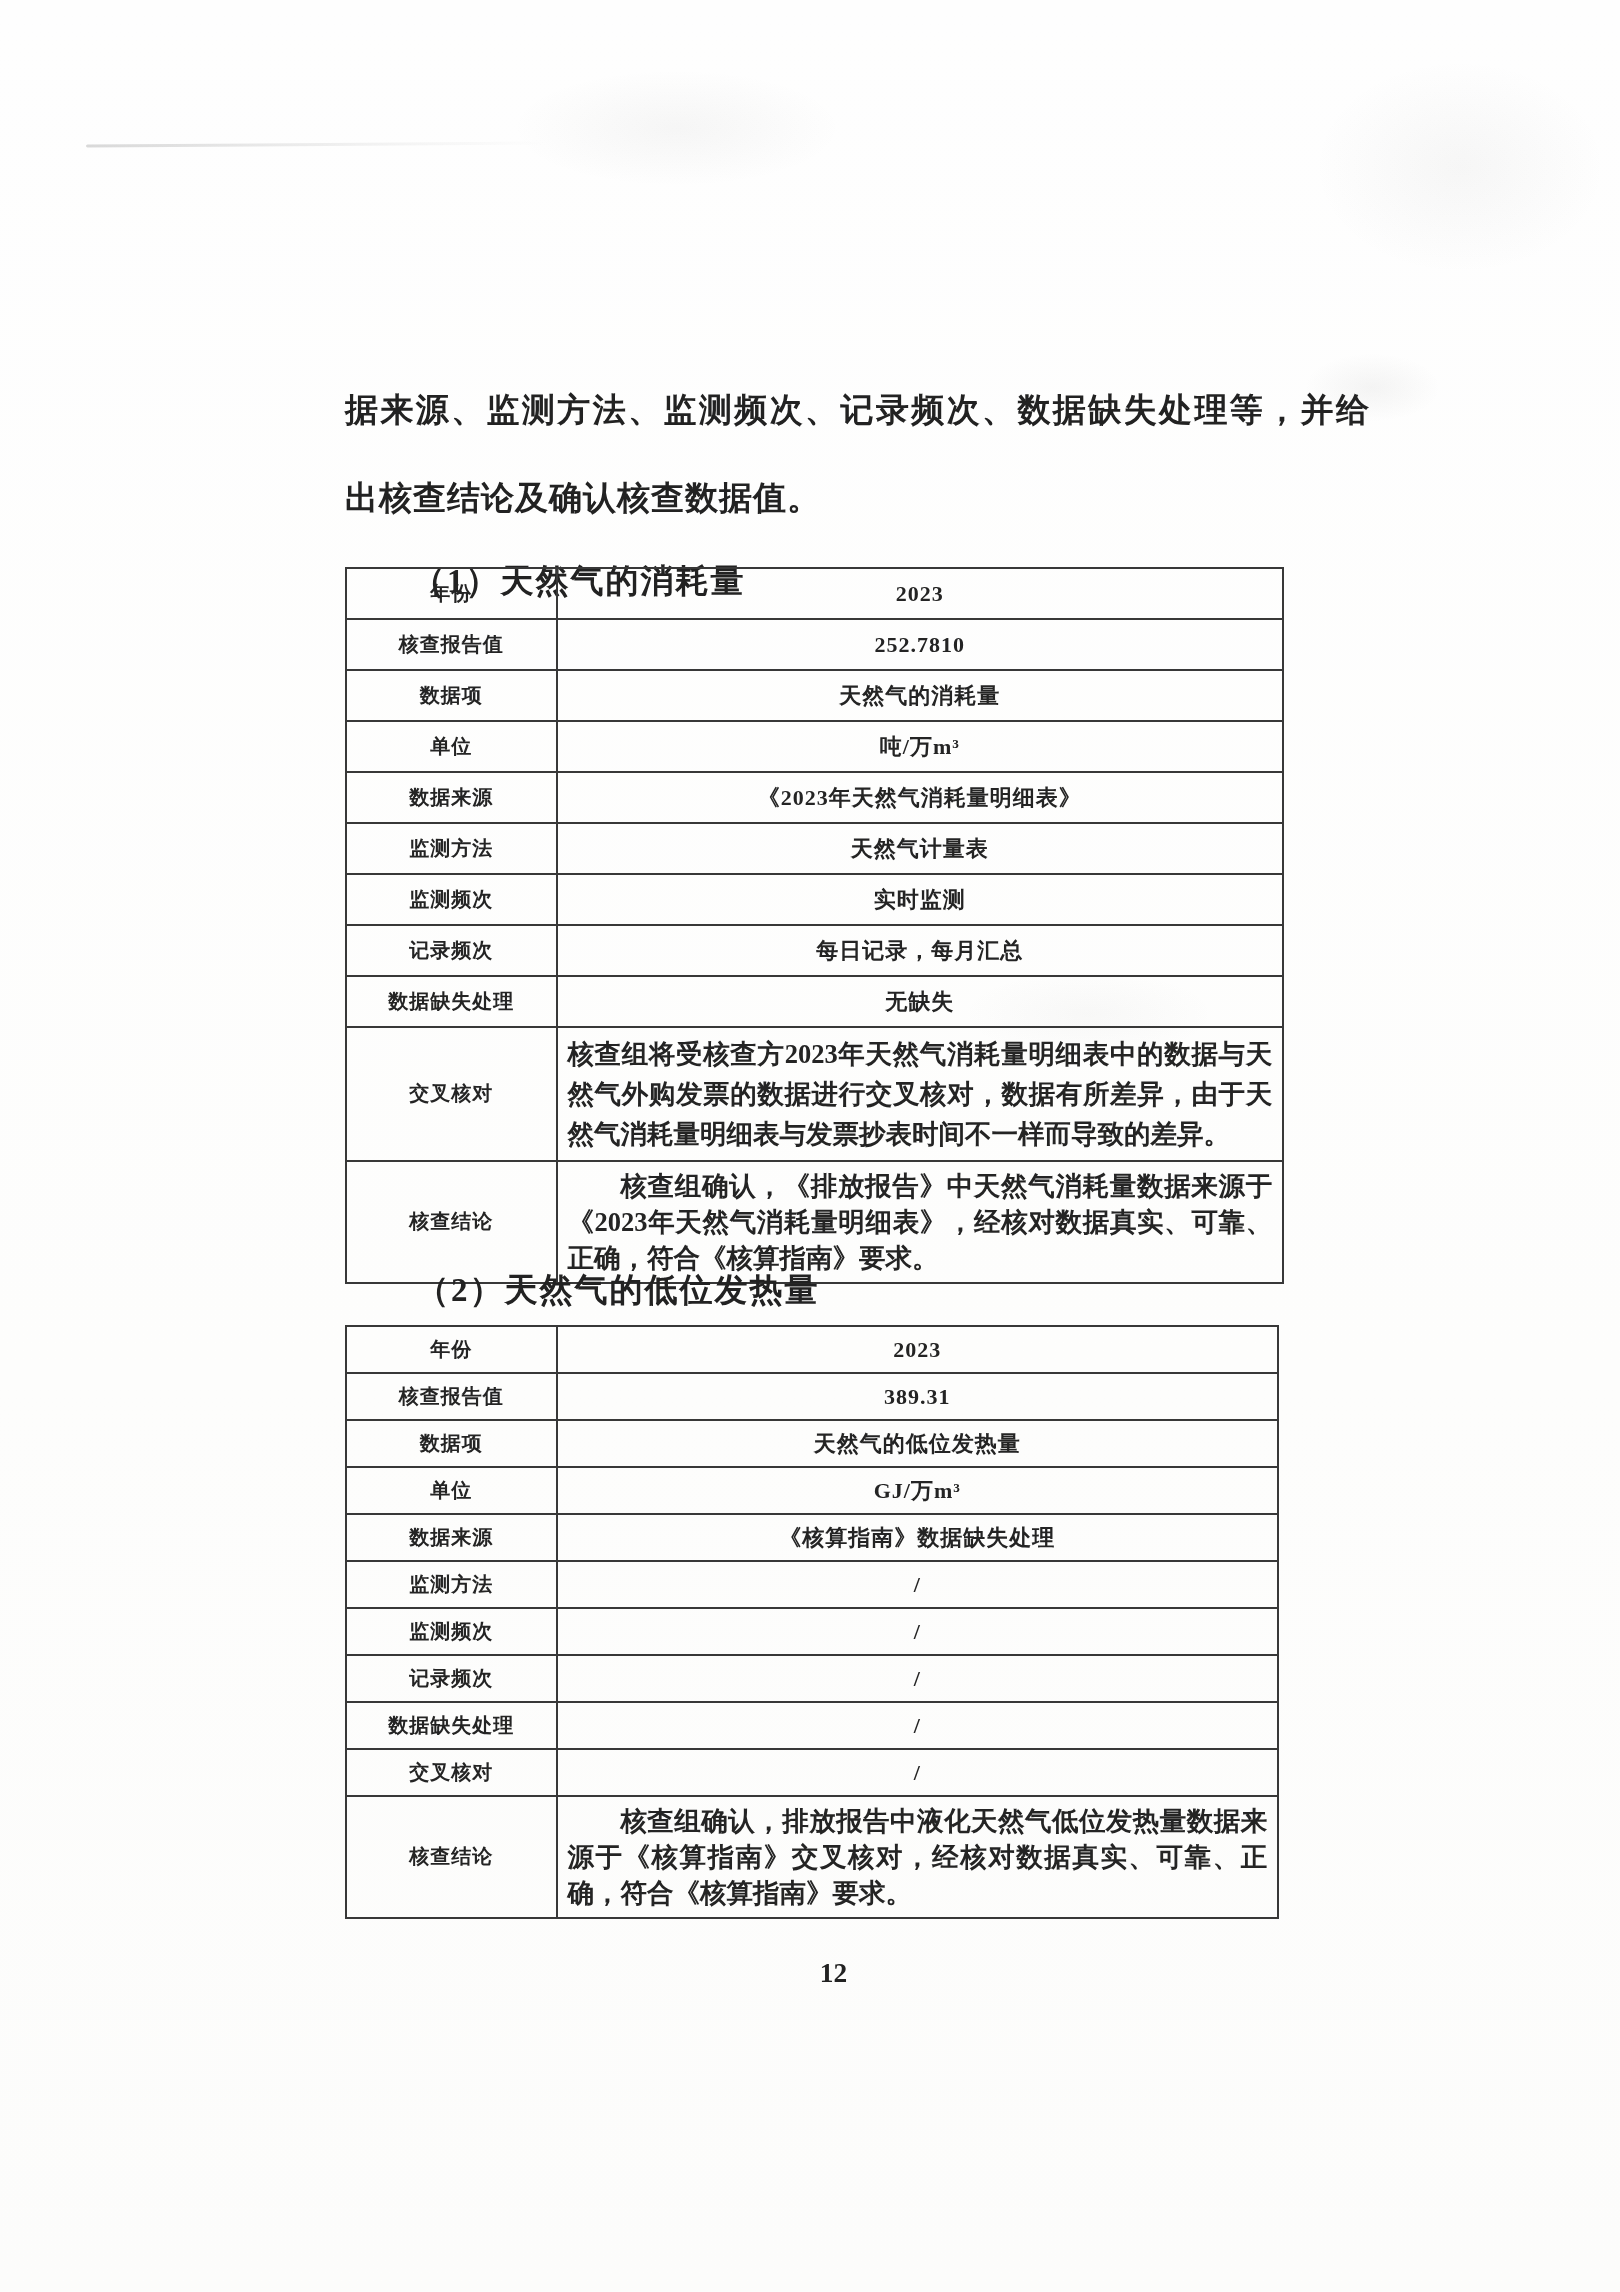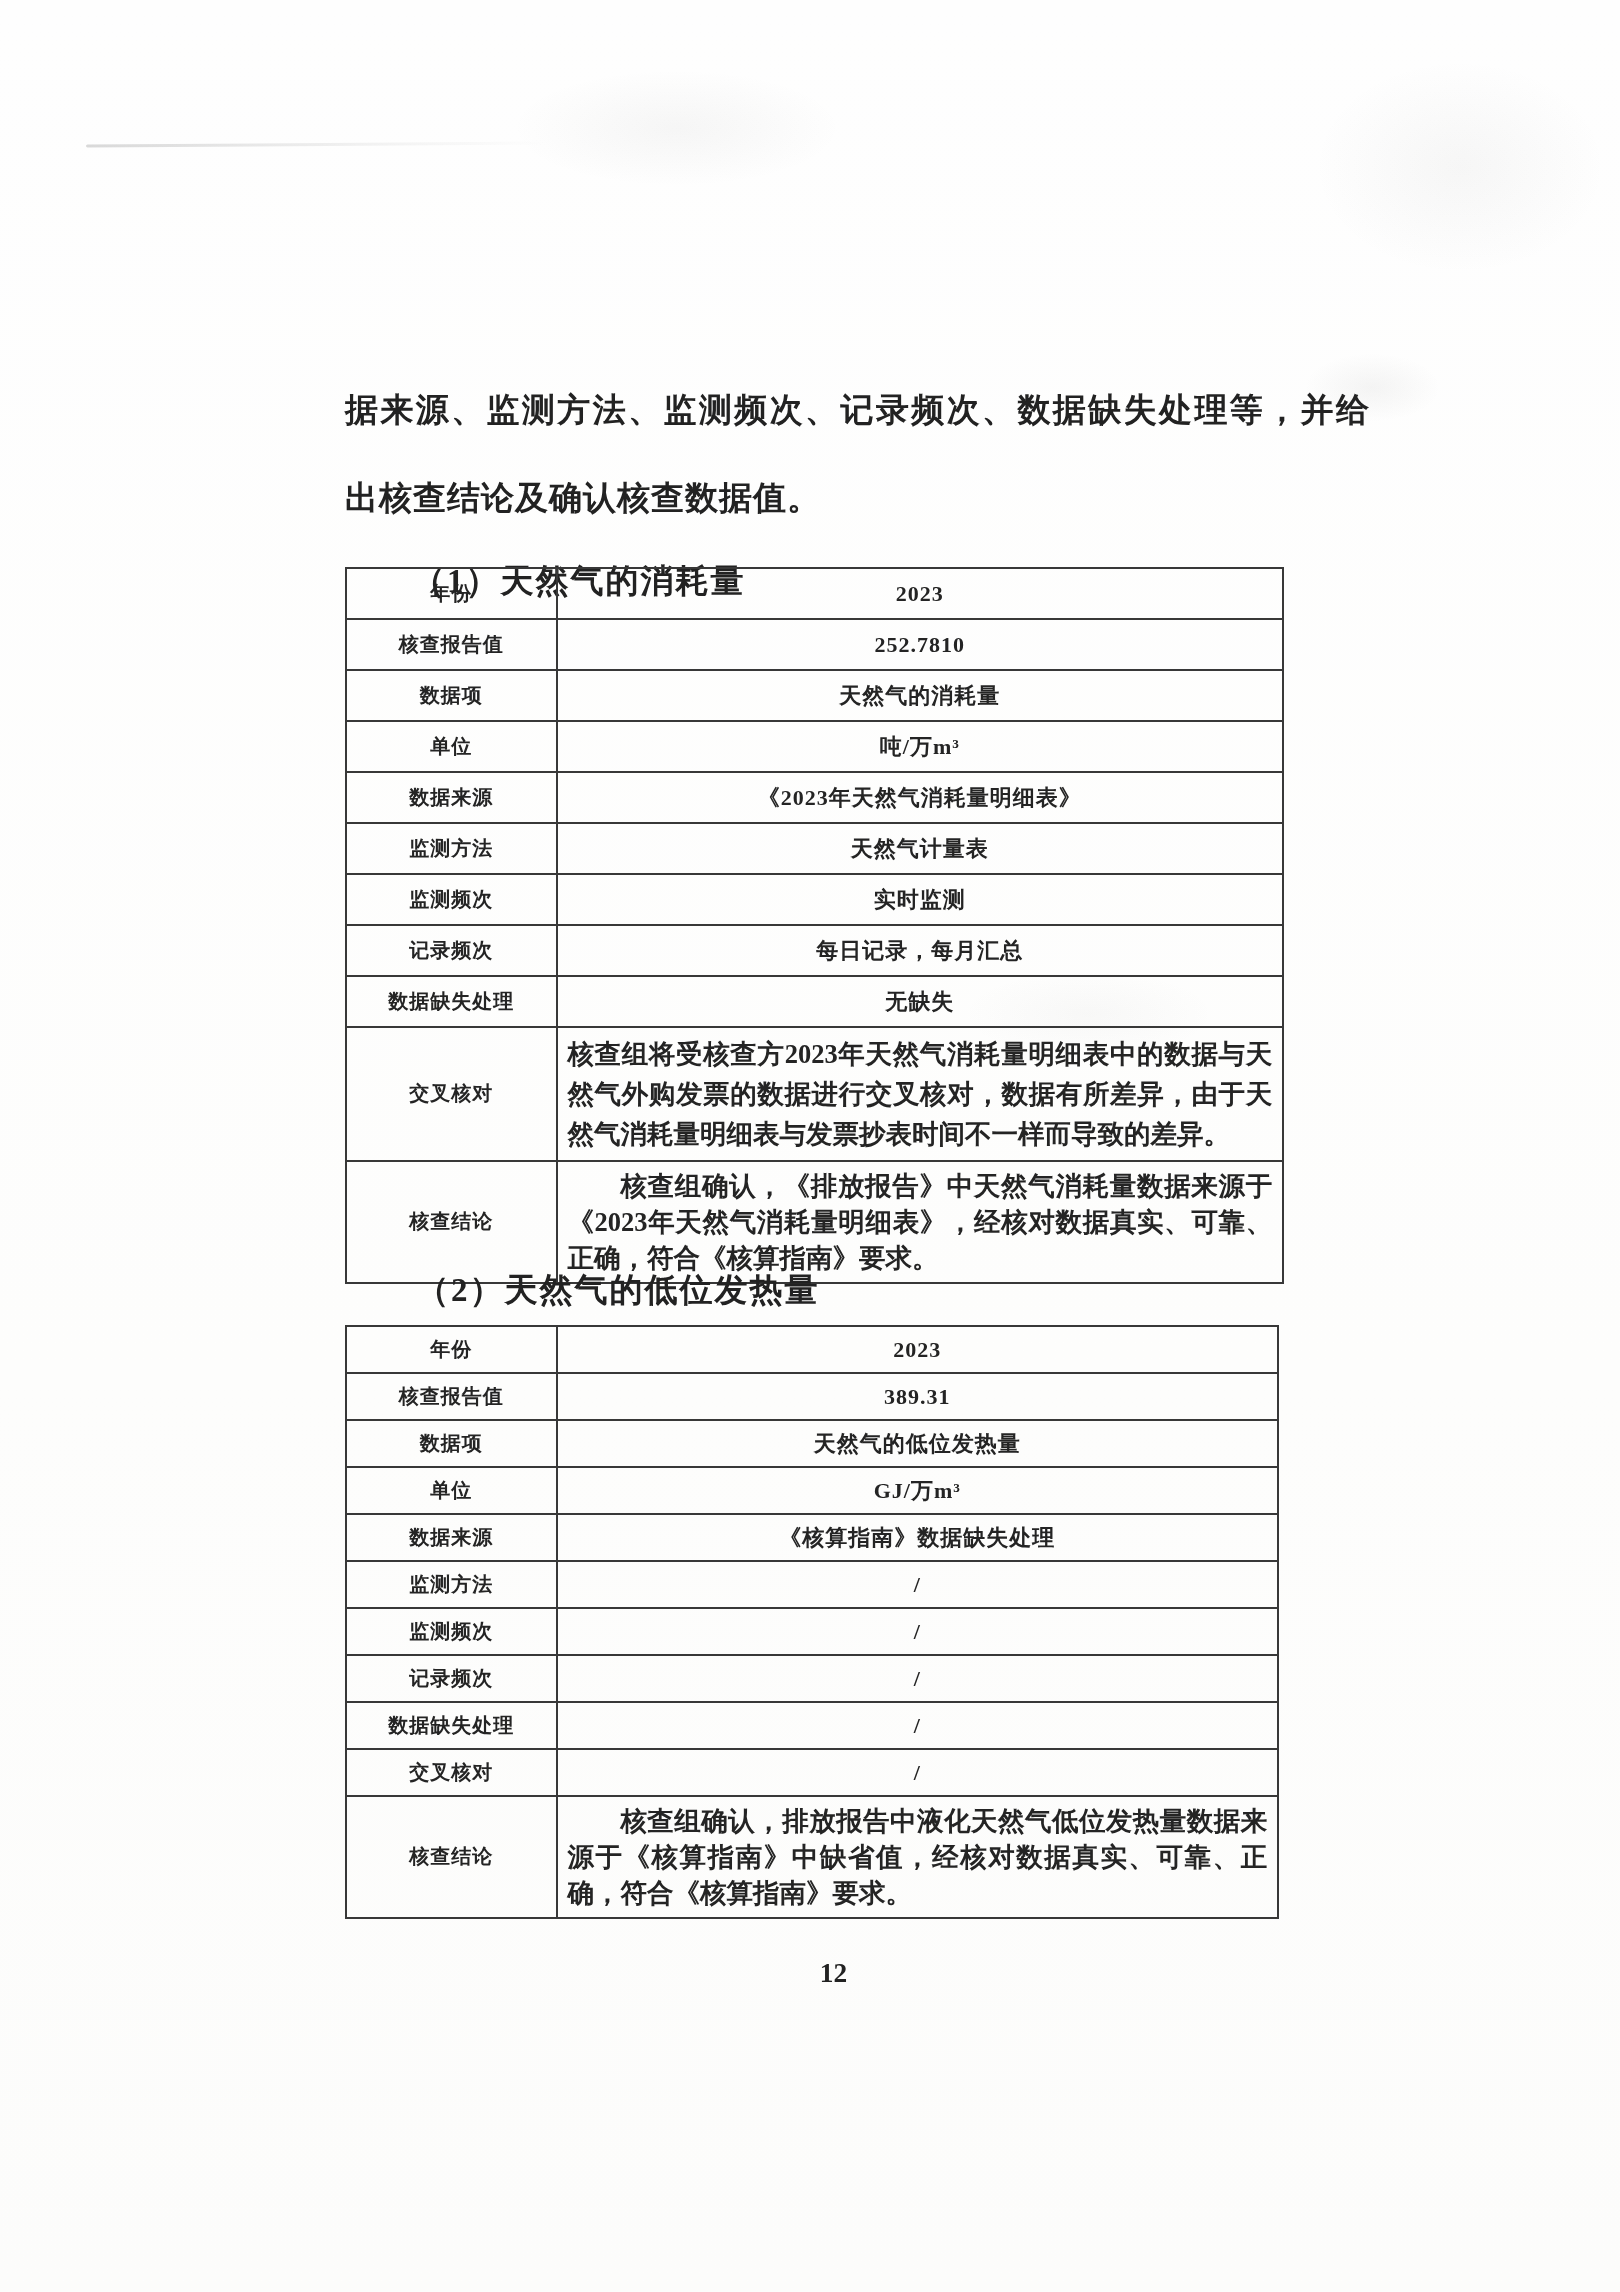--- a/index.html
+++ b/index.html
@@ -181,21 +181,21 @@
     <tr>
       <td class="lbl">数据缺失处理</td>
       <td class="val">/</td>
     </tr>
     <tr>
       <td class="lbl">交叉核对</td>
       <td class="val">/</td>
     </tr>
     <tr class="tall-b">
       <td class="lbl">核查结论</td>
-      <td class="val long indent">核查组确认，排放报告中液化天然气低位发热量数据来源于《核算指南》中缺省值，经核对数据真实、可靠、正确，符合《核算指南》要求。</td>
+      <td class="val long indent">核查组确认，排放报告中液化天然气低位发热量数据来源于《核算指南》交叉核对，经核对数据真实、可靠、正确，符合《核算指南》要求。</td>
     </tr>
   </tbody>
     </table>
 
   <div class="pageno">12</div>
 
 
 </div>
 
 

